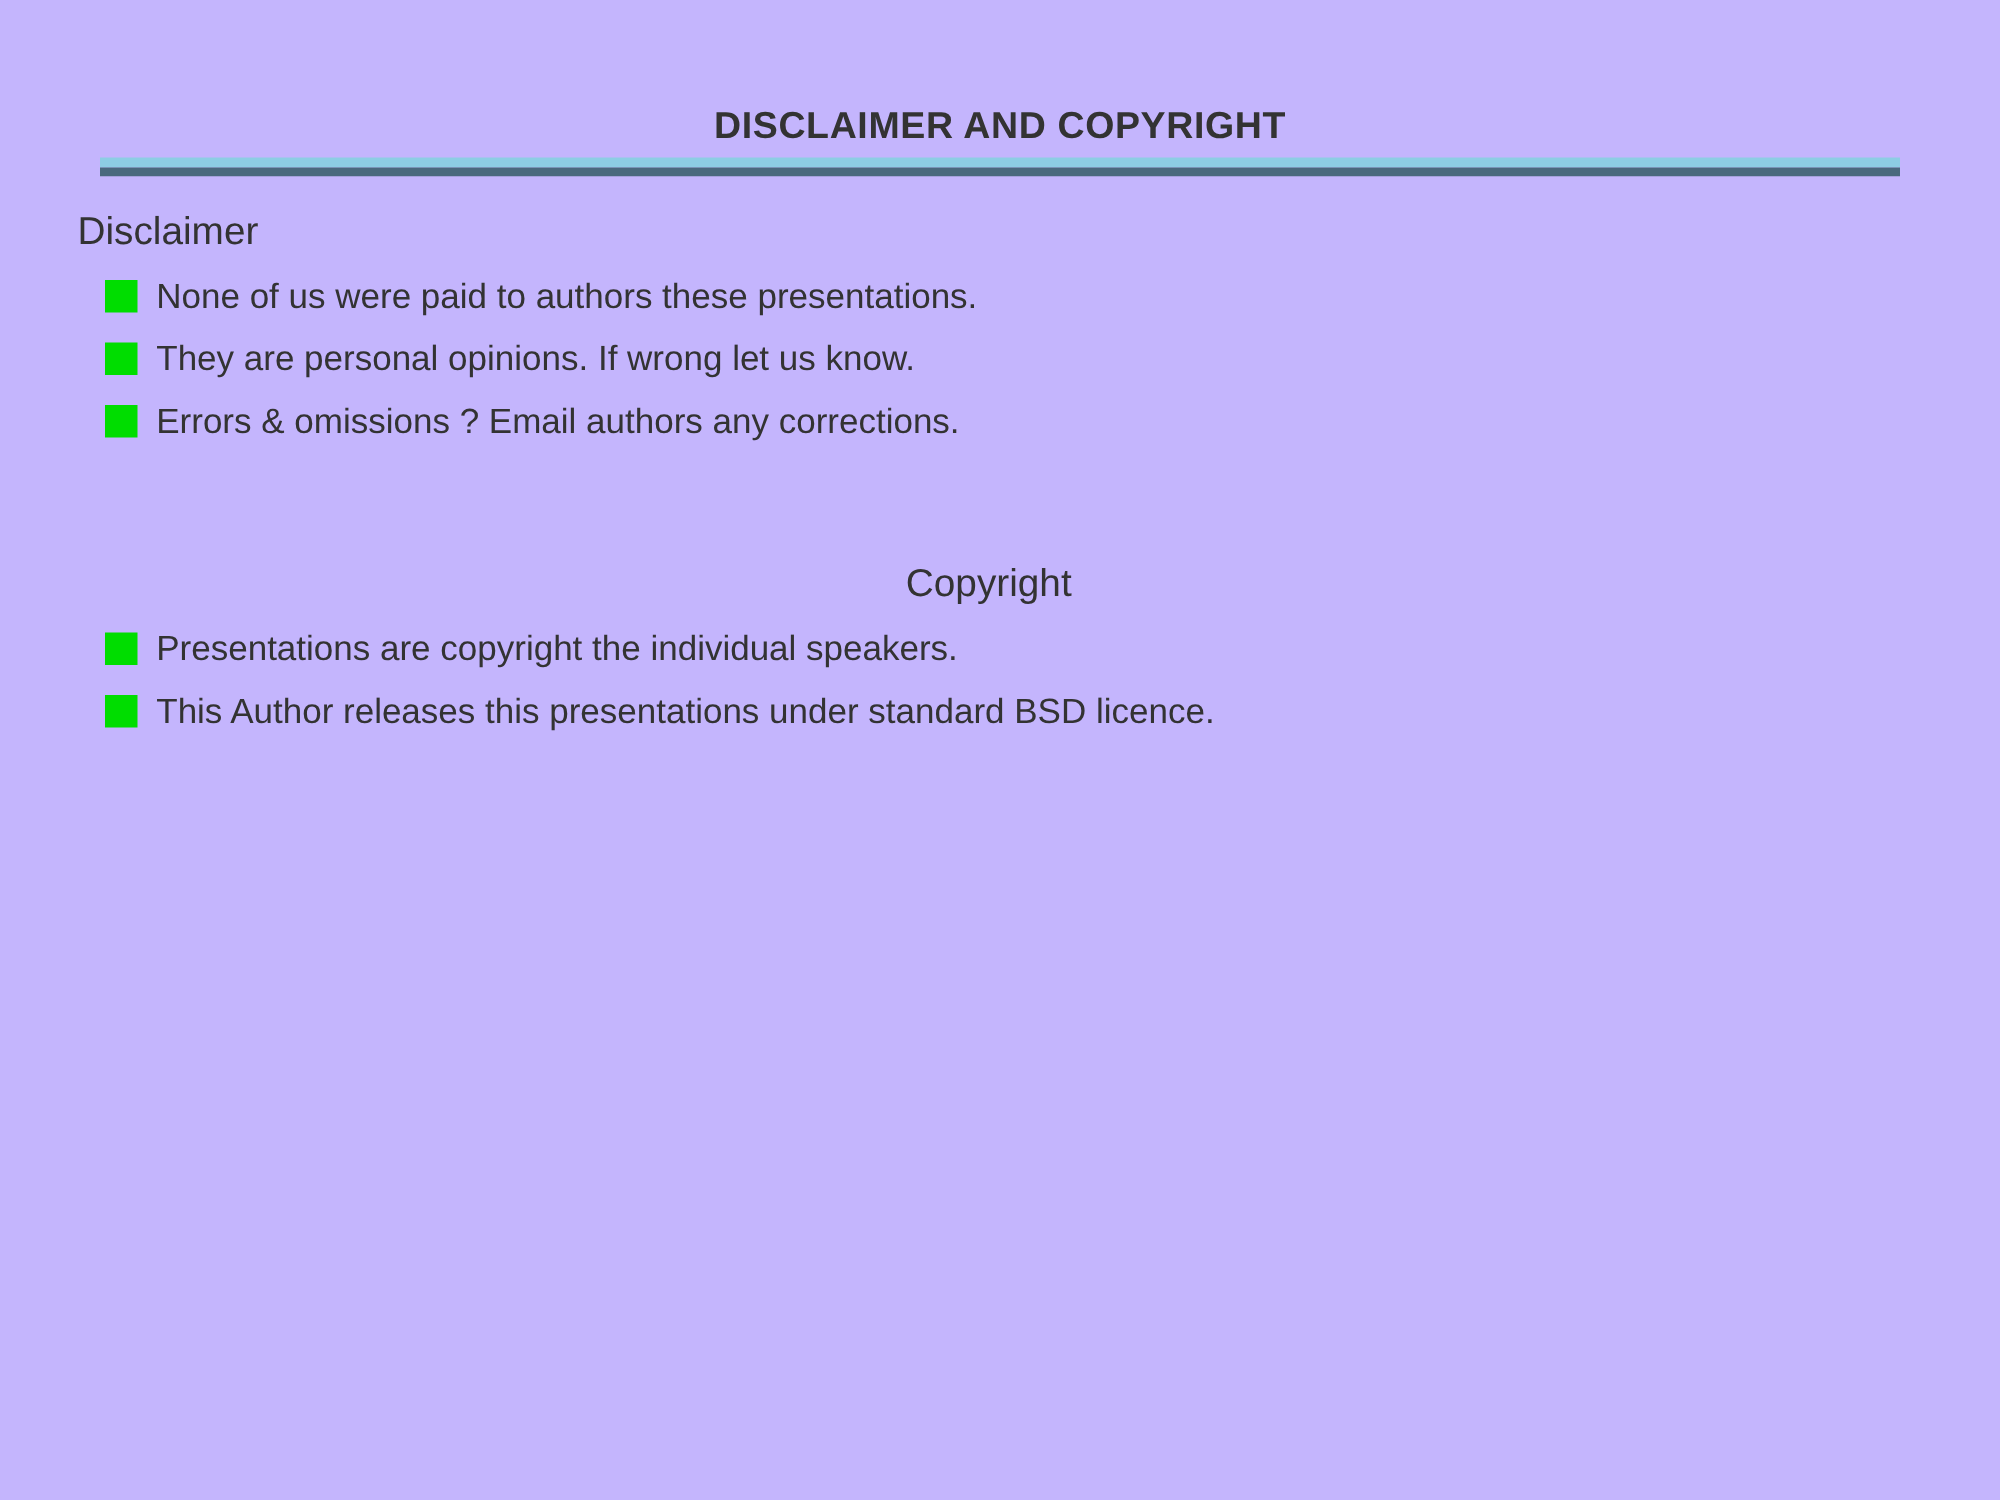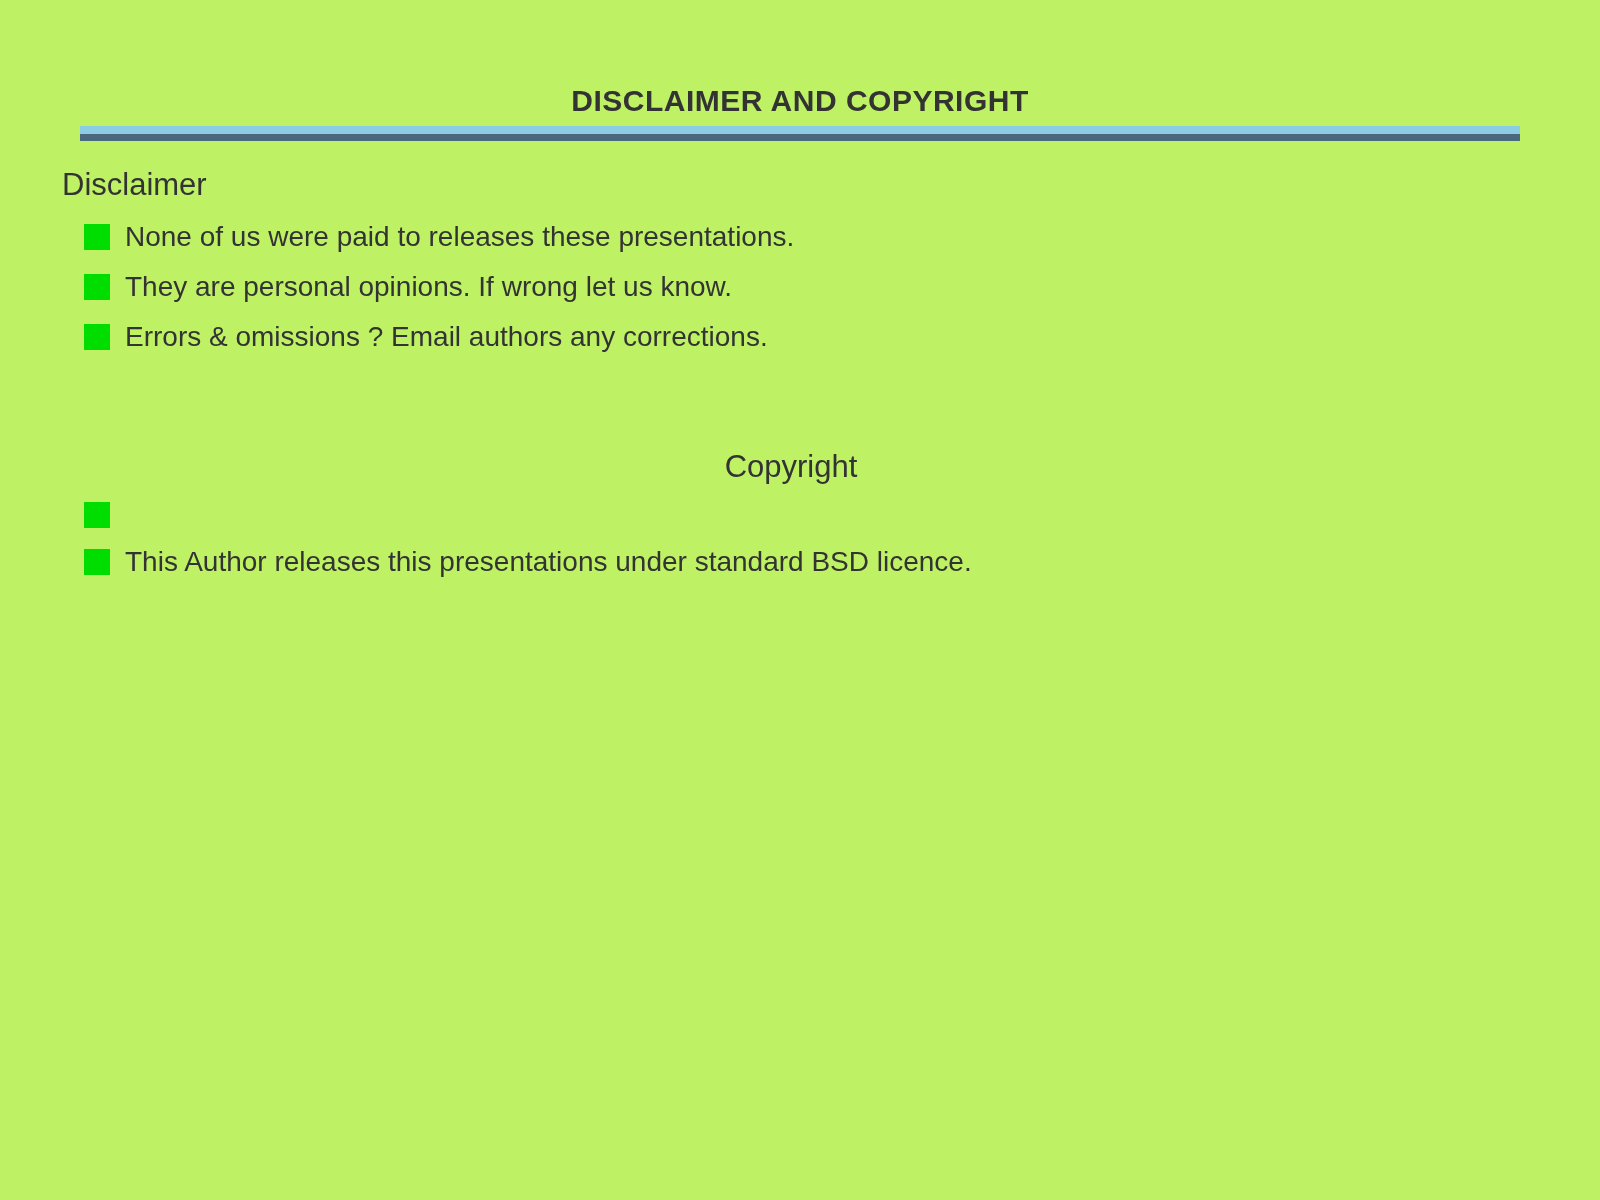--- a/index.html
+++ b/index.html
@@ -4,21 +4,21 @@
 <style>
   html, body {
     margin: 0;
     padding: 0;
     background: #ffffff;
   }
   .slide {
     position: relative;
     width: 1600px;
     height: 1200px;
-    background: #bef264;
+    background: #c4b5fd;
     font-family: "Liberation Sans", sans-serif;
     color: var(--text, #333333);
     overflow: hidden;
   }
   .title {
     padding-top: 84px;
     text-align: center;
     font-size: 30px;
     font-weight: bold;
     letter-spacing: 0.5px;
@@ -82,39 +82,40 @@
     <div class="rule-bottom"></div>
   </div>
 
   <div class="content">
 
     <div class="section">
       <div class="section-heading">Disclaimer</div>
 
       <div class="bullet-row">
         <span class="bullet-square"></span>
-        <span class="bullet-text">None of us were paid to releases these presentations.</span>
+        <span class="bullet-text">None of us were paid to authors these presentations.</span>
       </div>
 
       <div class="bullet-row">
         <span class="bullet-square"></span>
         <span class="bullet-text">They are personal opinions. If wrong let us know.</span>
       </div>
 
       <div class="bullet-row">
         <span class="bullet-square"></span>
         <span class="bullet-text">Errors &amp; omissions ? Email authors any corrections.</span>
       </div>
     </div>
 
     <div class="section section-gap">
       <div class="section-heading">Copyright</div>
 
       <div class="bullet-row">
         <span class="bullet-square"></span>
+        <span class="bullet-text">Presentations are copyright the individual speakers.</span>
       </div>
 
       <div class="bullet-row">
         <span class="bullet-square"></span>
         <span class="bullet-text">This Author releases this presentations under standard BSD licence.</span>
       </div>
     </div>
 
   </div>
 </div>

